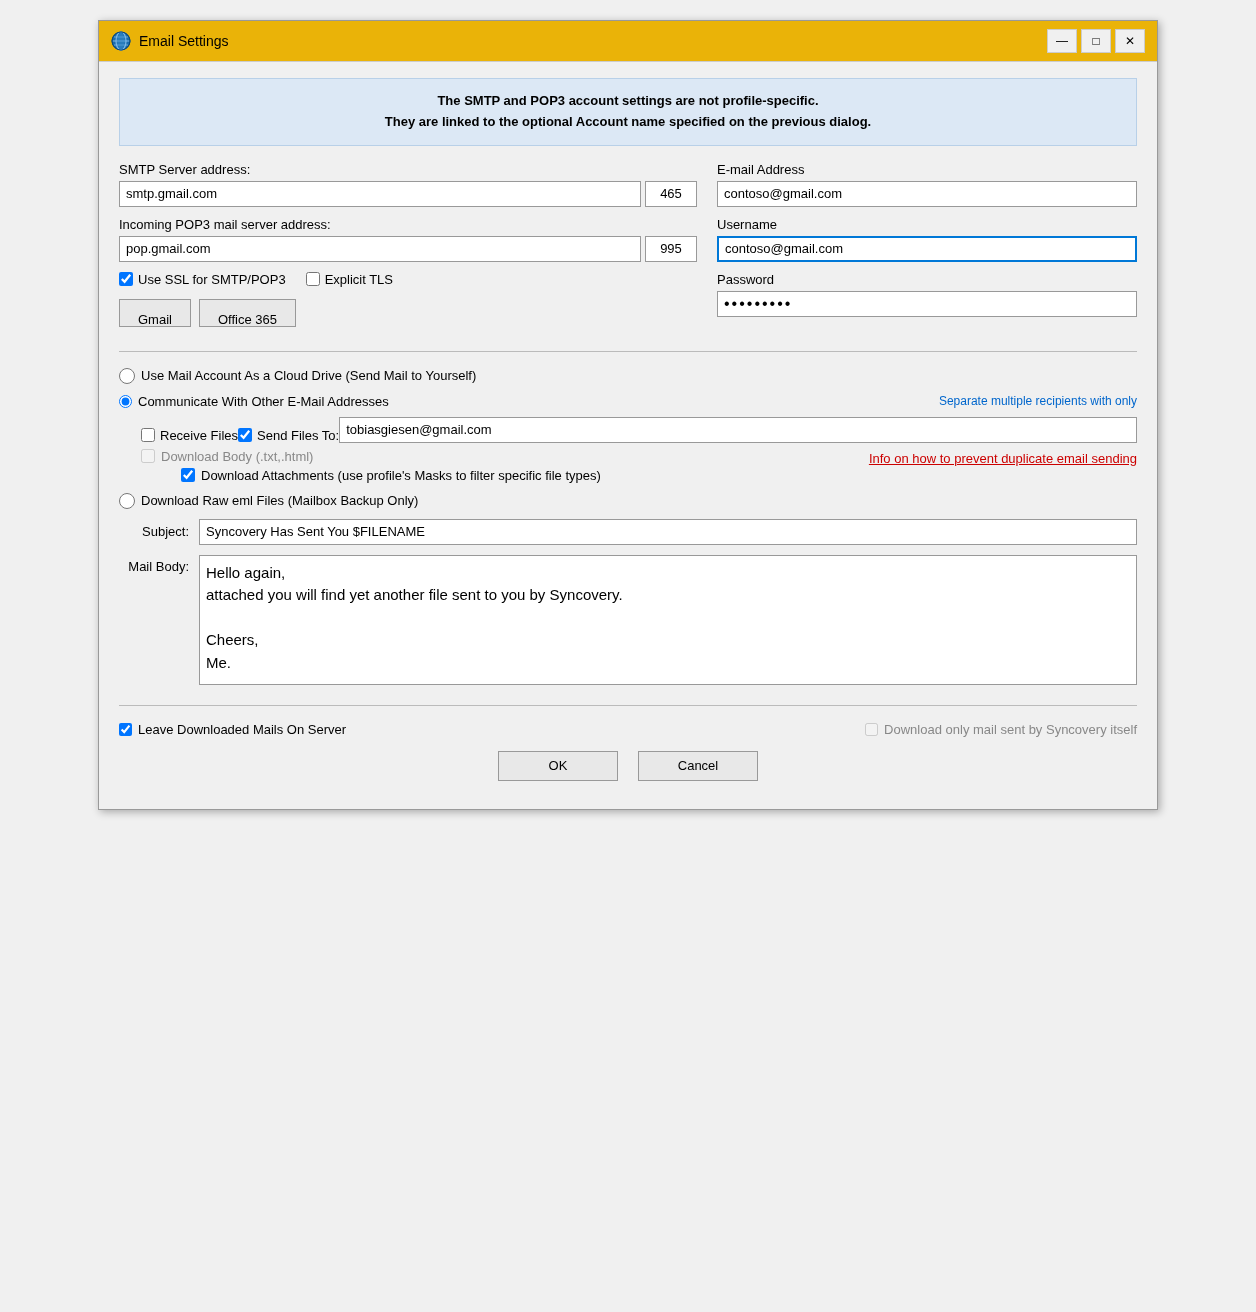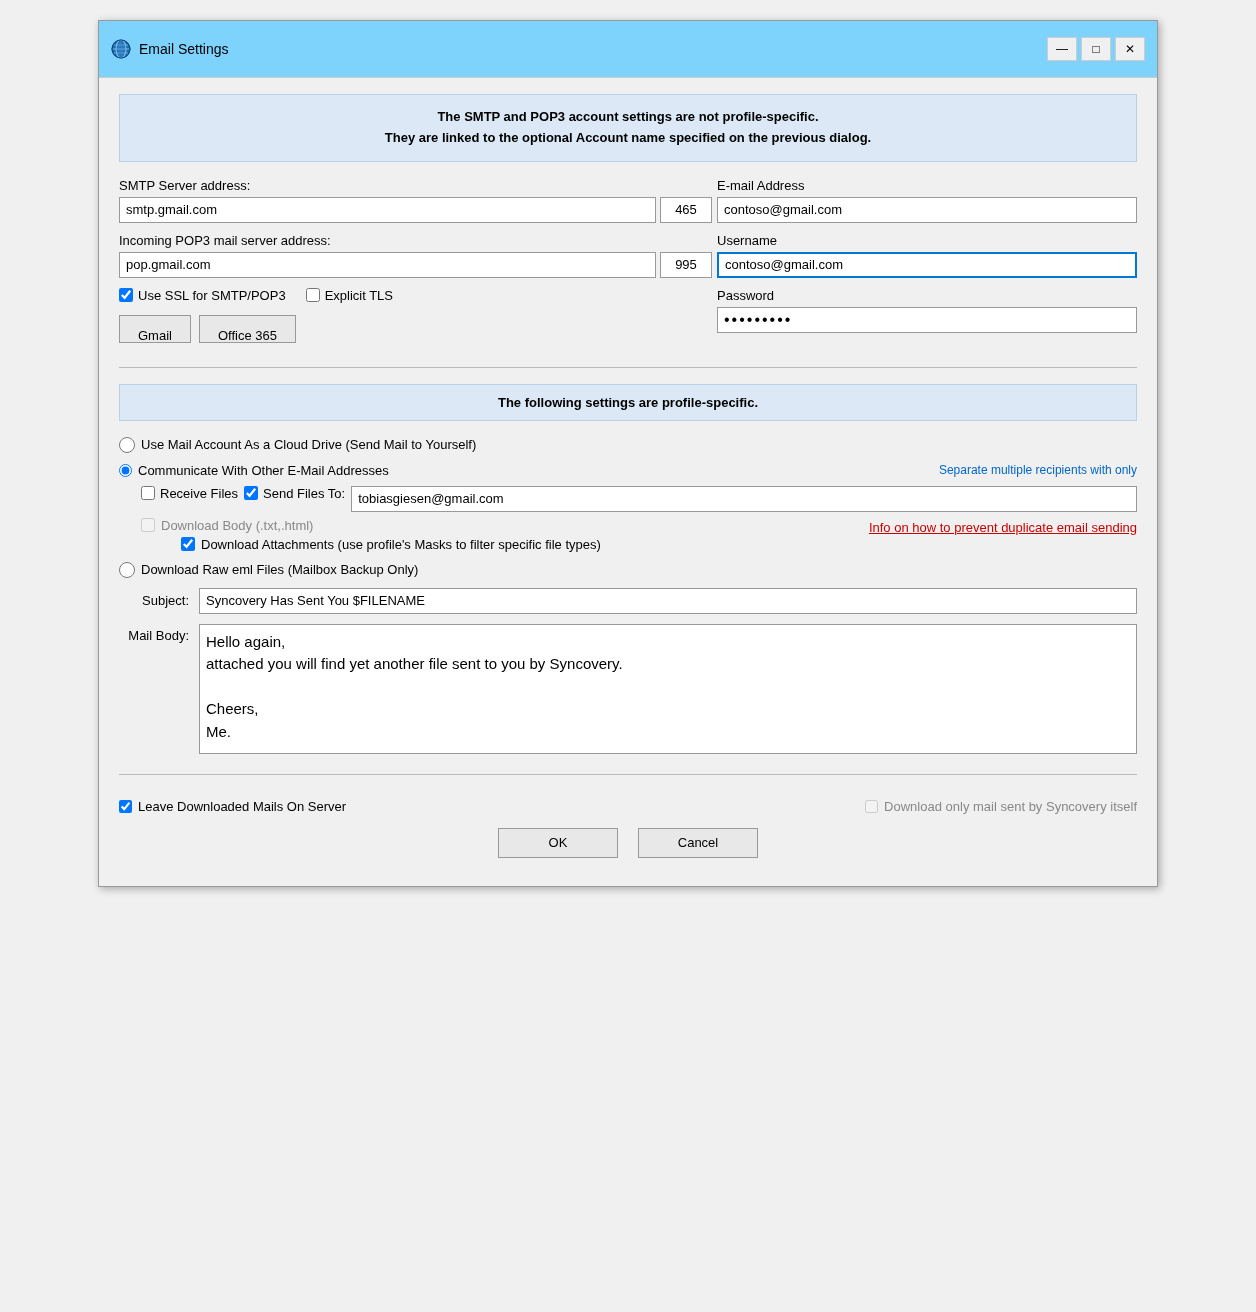--- a/index.html
+++ b/index.html
@@ -12,22 +12,22 @@
       align-items: flex-start;
       padding: 20px;
     }
     .window {
       width: 1060px;
       background: #f0f0f0;
       border: 1px solid #999;
       box-shadow: 2px 2px 8px rgba(0,0,0,0.3);
     }
     .title-bar {
-      background: #7dd3fc;
-      padding: 16px 12px;
+      background: #eab308;
+      padding: 8px 12px;
       display: flex;
       align-items: center;
       border-bottom: 1px solid #ccc;
       user-select: none;
     }
     .title-bar-icon {
       width: 20px;
       height: 20px;
       margin-right: 8px;
       flex-shrink: 0;
@@ -63,21 +63,21 @@
       padding: 12px 20px;
       text-align: center;
       margin-bottom: 16px;
       font-weight: bold;
       font-size: 13px;
       line-height: 1.6;
     }
 
     .form-section {
       display: flex;
-      gap: 5px;
+      gap: 20px;
       margin-bottom: 12px;
     }
     .form-left {
       flex: 1;
     }
     .form-right {
       width: 420px;
     }
 
     .field-label {
@@ -203,22 +203,22 @@
       gap: 6px;
       font-size: 13px;
     }
     .hint-text {
       color: #0066cc;
       font-size: 12px;
     }
 
     .send-receive-row {
       display: flex;
-      align-items: flex-start;
-      gap: 6px;
+      align-items: flex-end;
+      gap: 0;
       margin-bottom: 6px;
       padding-left: 22px;
     }
     .send-to-input {
       flex: 1;
       height: 26px;
       padding: 2px 6px;
       border: 1px solid #999;
       background: #fff;
       font-size: 13px;
@@ -290,21 +290,21 @@
       border: 1px solid #999;
       background: #fff;
       font-size: 15px;
       resize: none;
       font-family: "Segoe UI", Arial, sans-serif;
       line-height: 1.5;
     }
 
     .footer-section {
       border-top: 1px solid #bbb;
-      padding-top: 24px;
+      padding-top: 16px;
       margin-top: 20px;
     }
     .footer-checkboxes {
       display: flex;
       justify-content: space-between;
       align-items: center;
       margin-bottom: 14px;
     }
     .footer-checkbox-item {
       display: flex;
@@ -403,21 +403,20 @@
         </div>
         <div class="field-label">Password</div>
         <div class="input-row">
           <input type="password" class="input-password" value="123456789" style="">
         </div>
       </div>
     </div>
 
     <hr class="divider">
 
-    <div class="profile-banner">The following settings are profile-specific.</div>
 
     <div class="radio-item">
       <input type="radio" name="mode" id="cloud" style="">
       <label for="cloud">Use Mail Account As a Cloud Drive (Send Mail to Yourself)</label>
     </div>
 
     <div class="communicate-section">
       <div class="communicate-header">
         <div class="communicate-left">
           <input type="radio" name="mode" id="communicate" checked="" style="">

